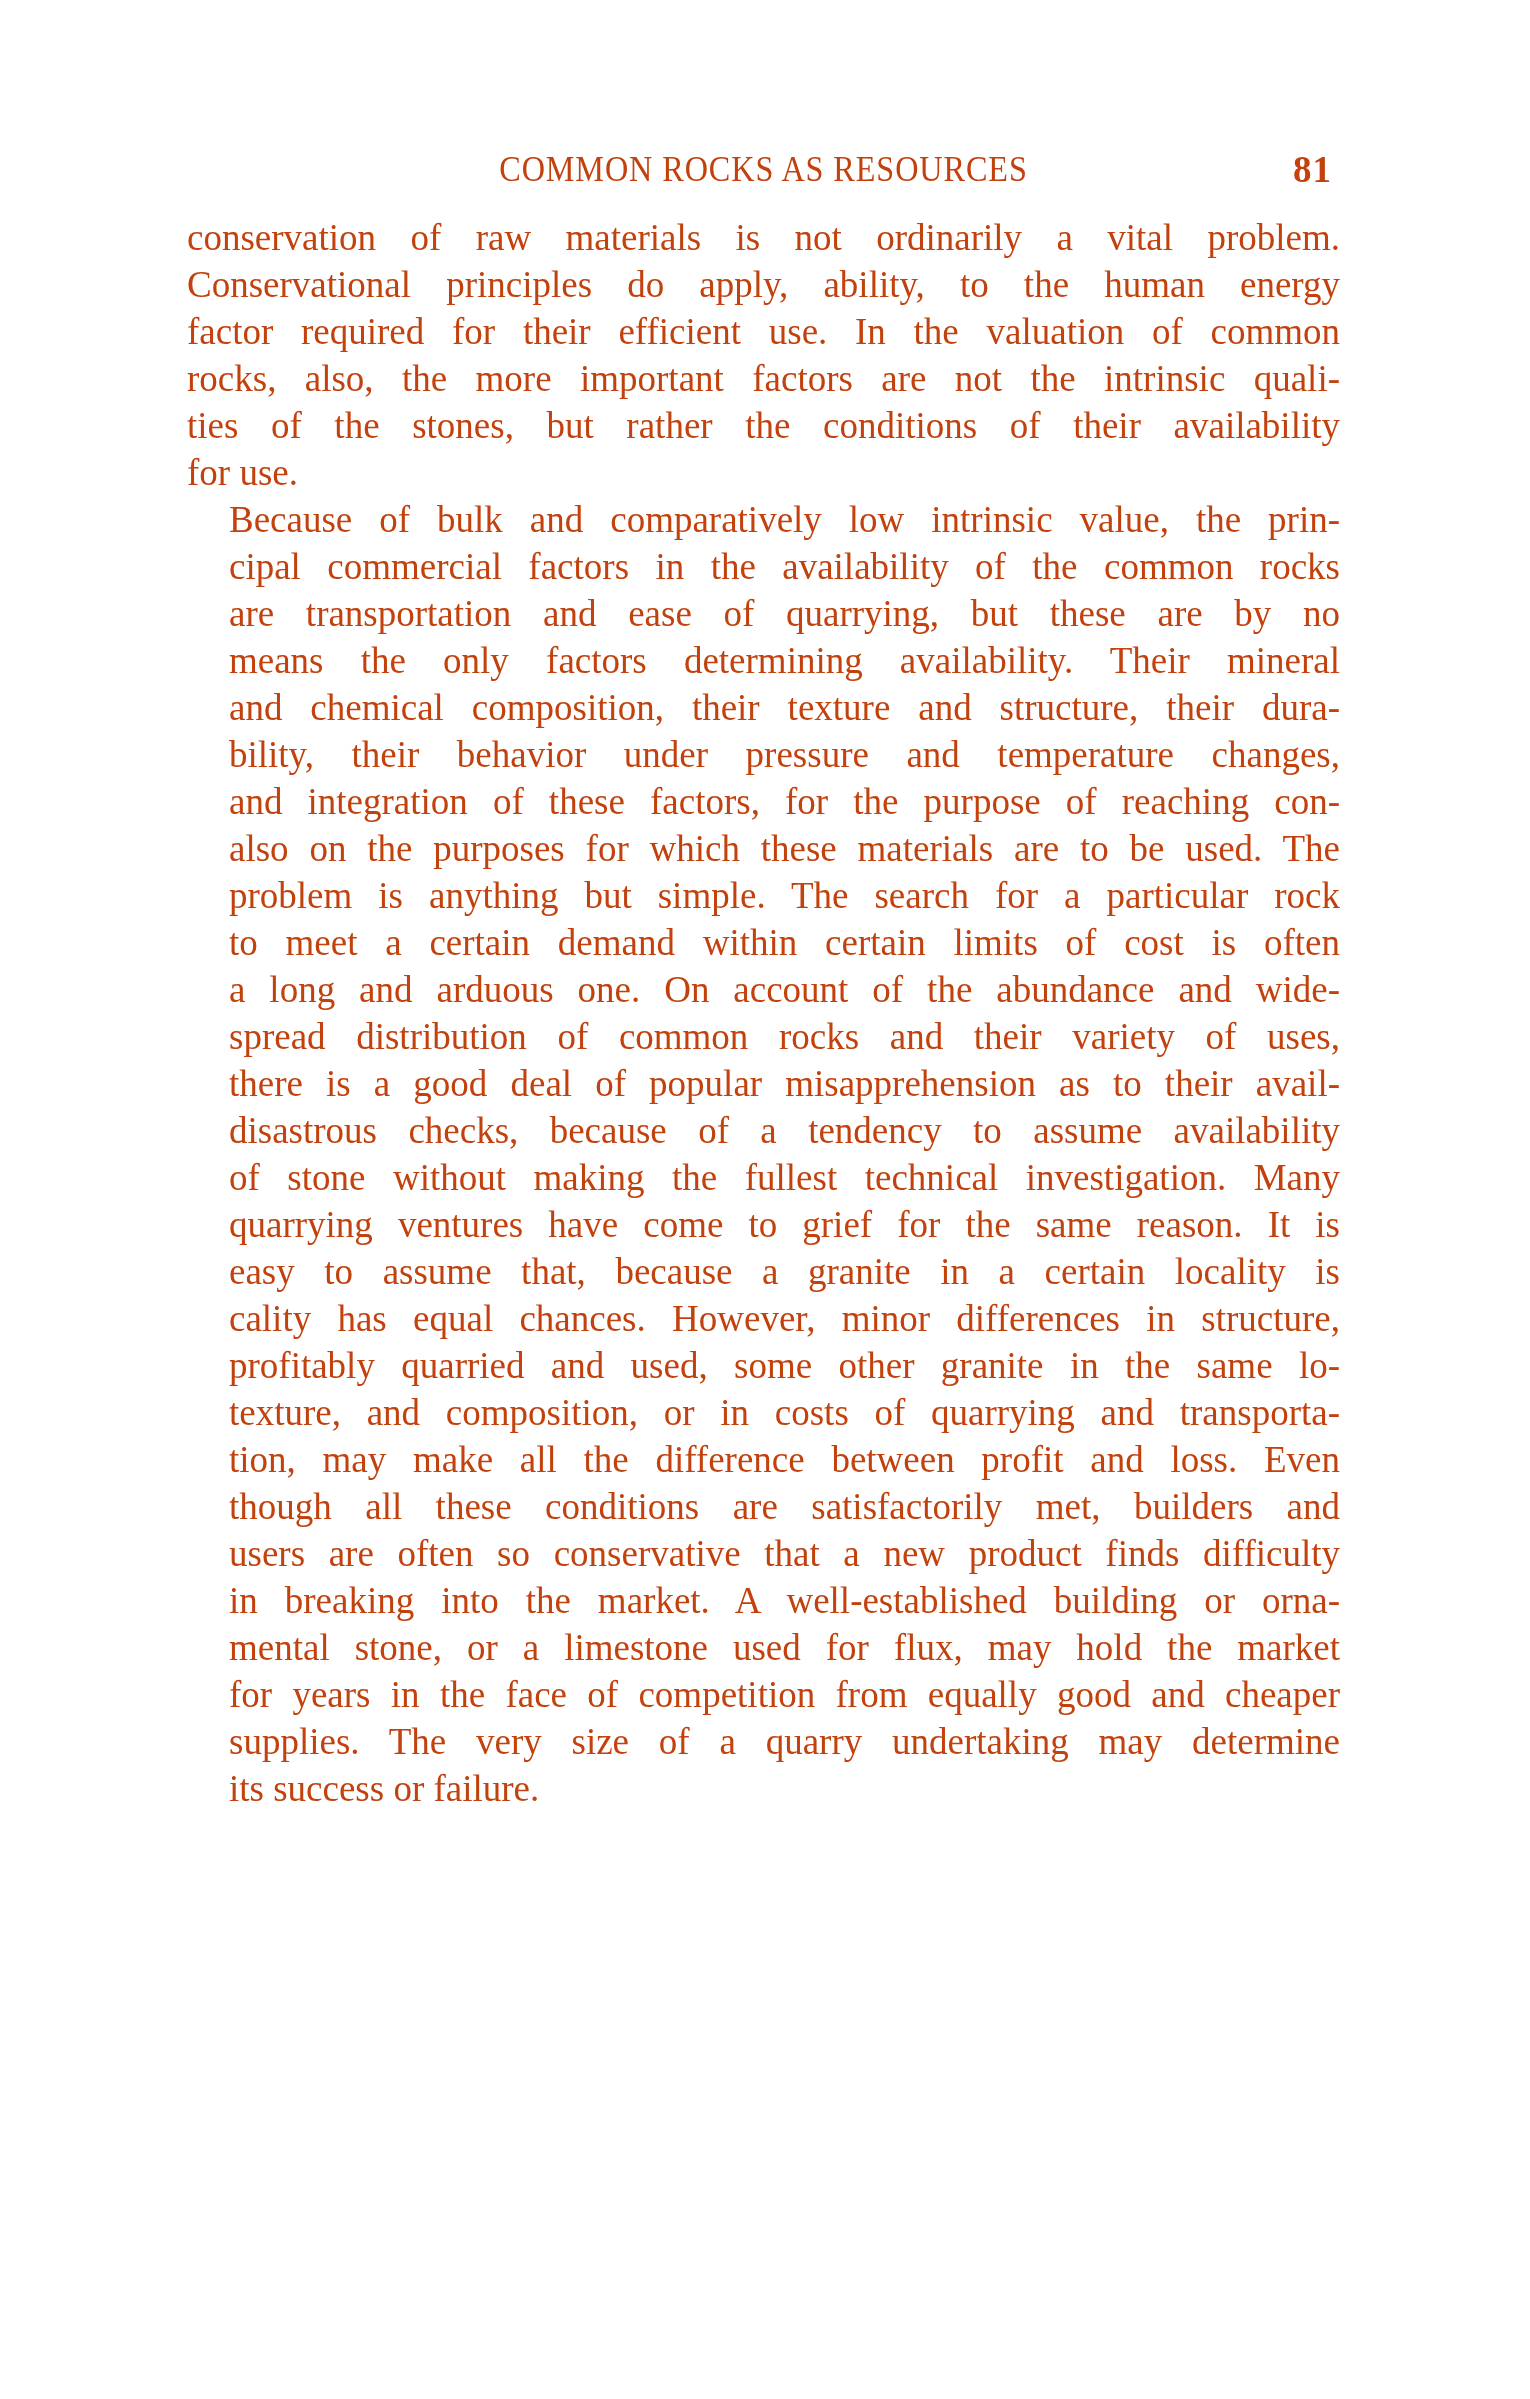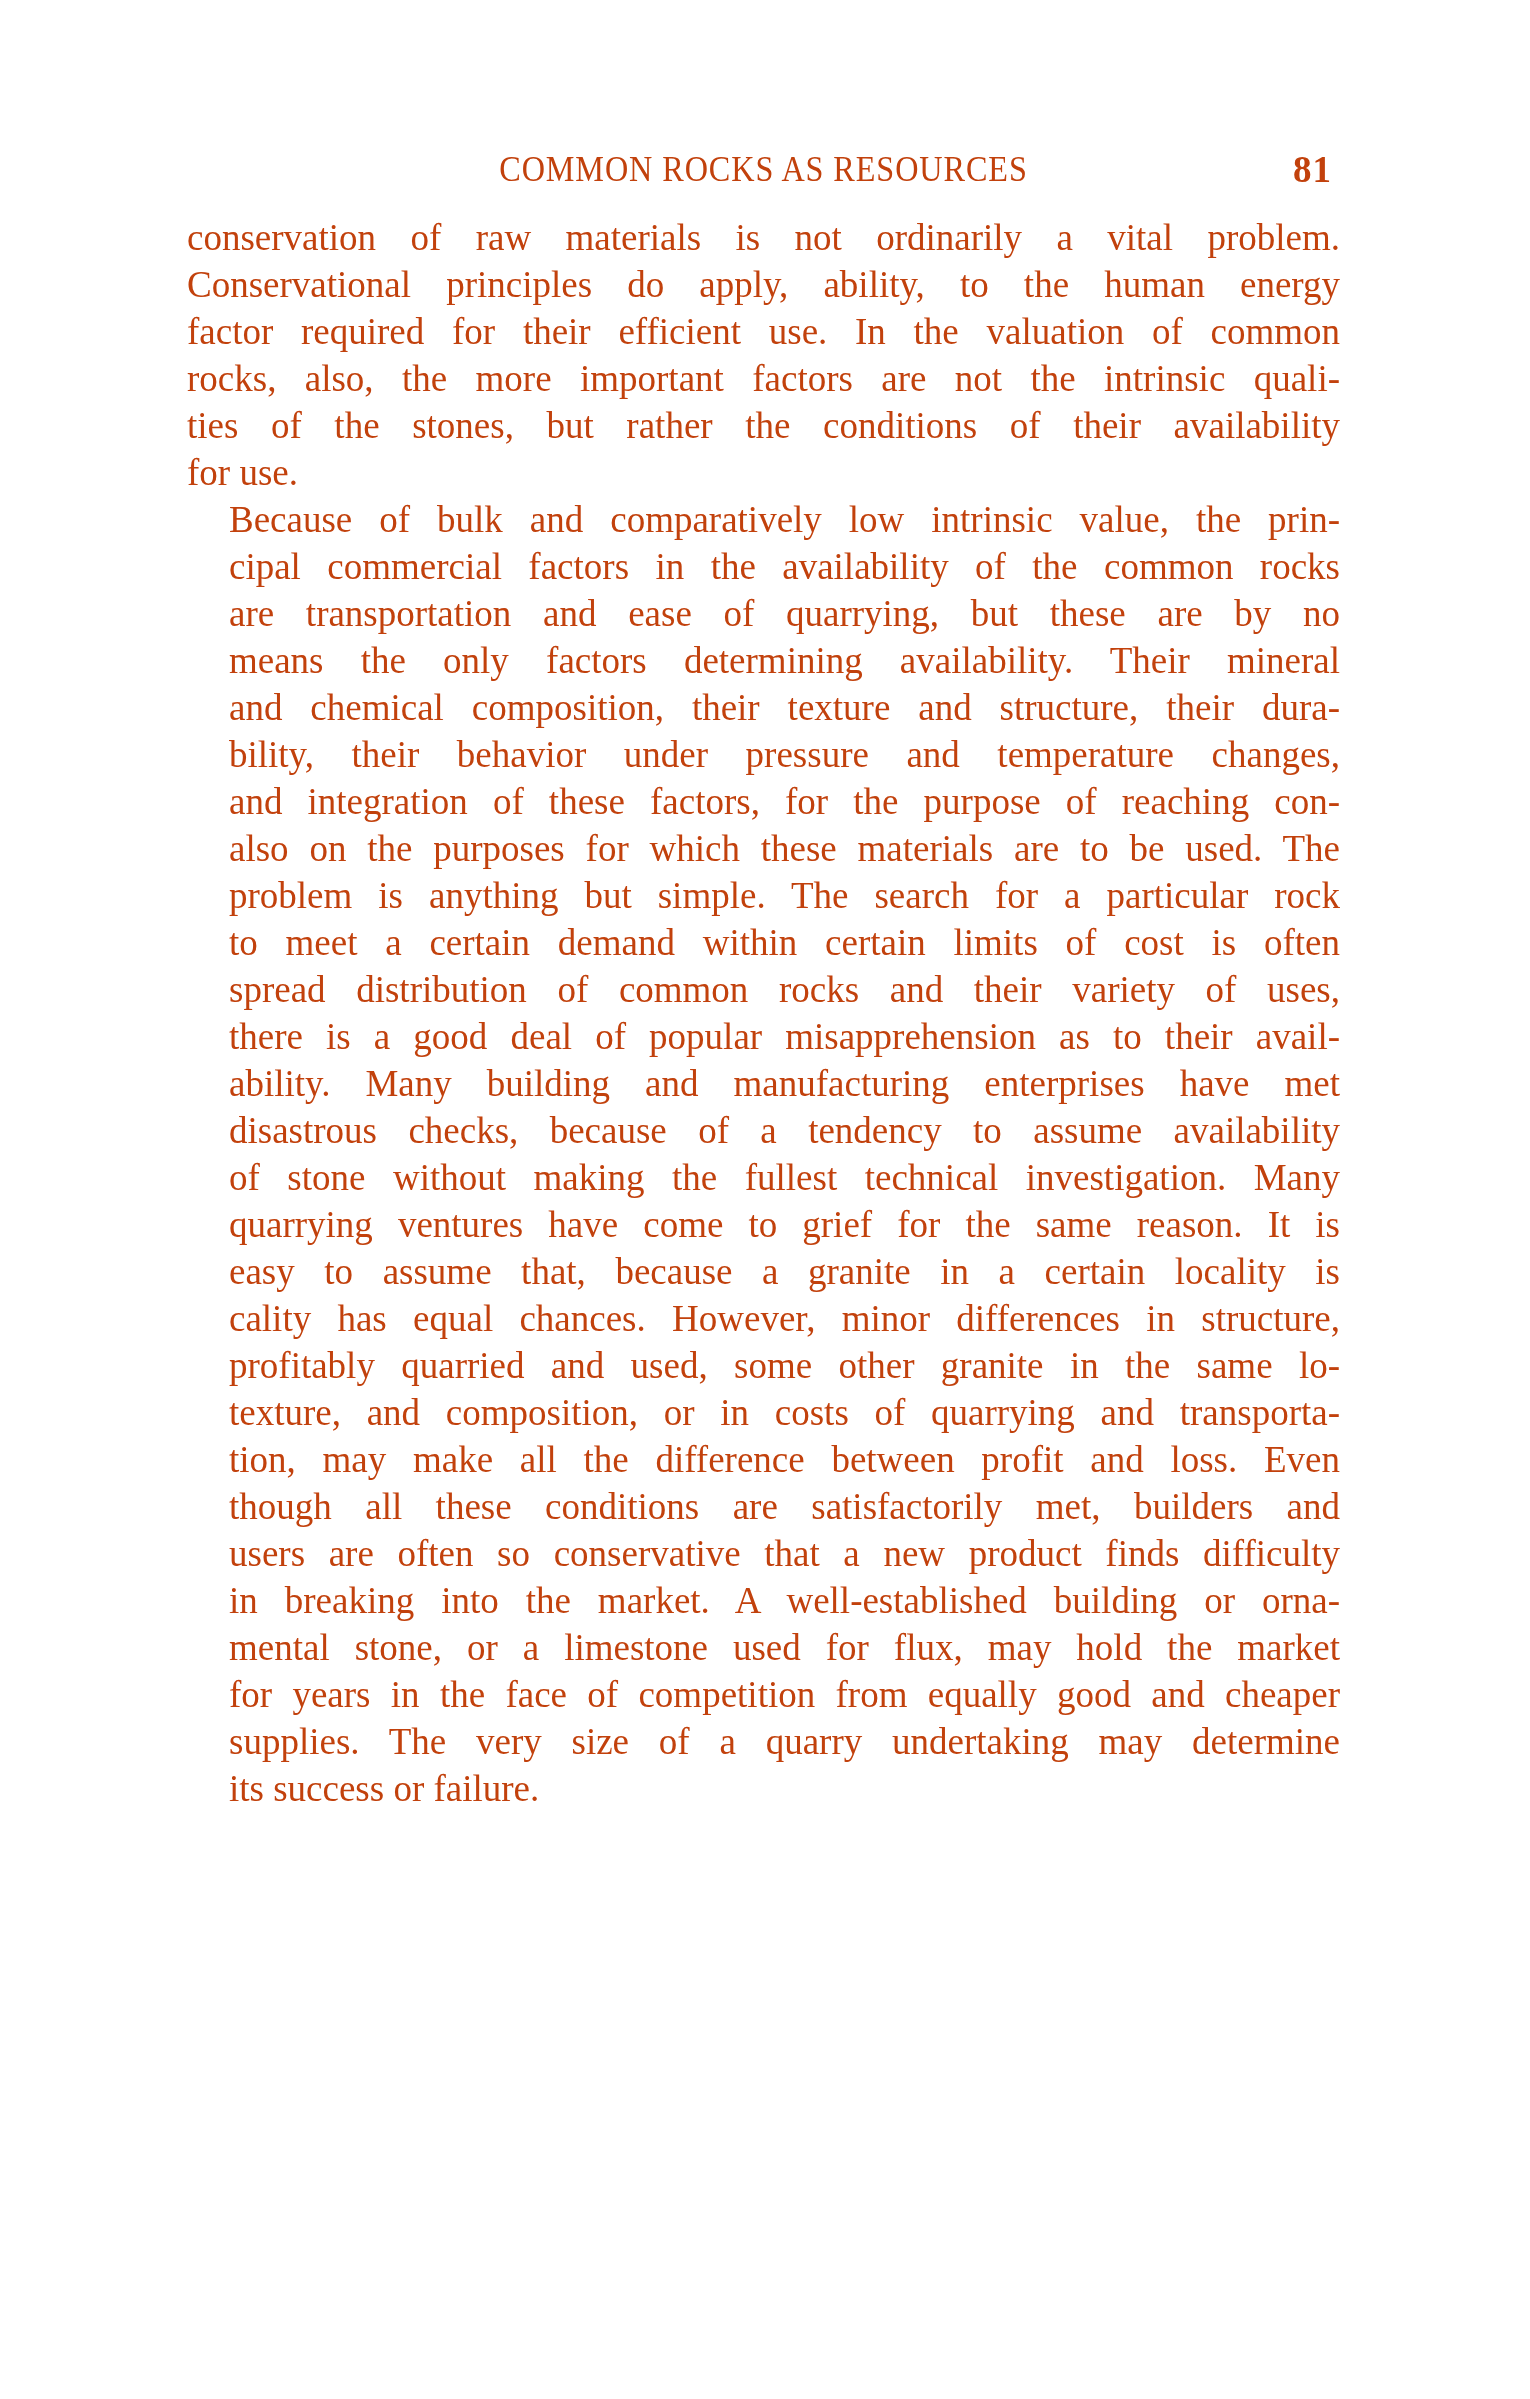--- a/index.html
+++ b/index.html
@@ -35,23 +35,23 @@
         <span class="line" style="text-indent: 42px;">Because of bulk and comparatively low intrinsic value, the prin-</span>
         <span class="line">cipal commercial factors in the availability of the common rocks</span>
         <span class="line">are transportation and ease of quarrying, but these are by no</span>
         <span class="line">means the only factors determining availability.  Their mineral</span>
         <span class="line">and chemical composition, their texture and structure, their dura-</span>
         <span class="line">bility, their behavior under pressure and temperature changes,</span>
         <span class="line">and integration of these factors, for the purpose of reaching con-</span>
         <span class="line">also on the purposes for which these materials are to be used.  The</span>
         <span class="line">problem is anything but simple.  The search for a particular rock</span>
         <span class="line">to meet a certain demand  within certain  limits of cost is often</span>
+        <span class="line">a long and arduous one.  On account of the abundance and wide-</span>
         <span class="line">spread distribution of common rocks and their variety of uses,</span>
         <span class="line">there is a good deal of popular misapprehension as to their avail-</span>
-        <span class="line">ability.  Many building and manufacturing enterprises have met</span>
         <span class="line">disastrous checks, because of a tendency to assume availability</span>
         <span class="line">of stone without making the fullest technical investigation.  Many</span>
         <span class="line">quarrying ventures have come to grief for the same reason.  It is</span>
         <span class="line">easy to assume that, because a granite in a certain locality is</span>
         <span class="line">cality has equal chances.  However, minor differences in structure,</span>
         <span class="line">profitably quarried and used, some other granite in the same lo-</span>
         <span class="line">texture, and composition, or in costs of quarrying and transporta-</span>
         <span class="line">tion, may make all the difference between profit and loss.  Even</span>
         <span class="line">though all these conditions are satisfactorily met, builders and</span>
         <span class="line">users are often so conservative that a new product finds difficulty</span>

